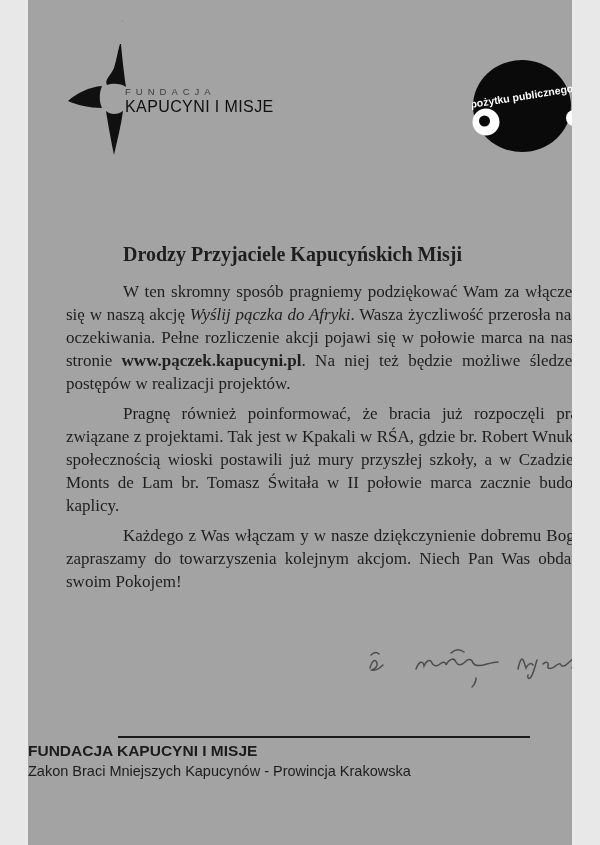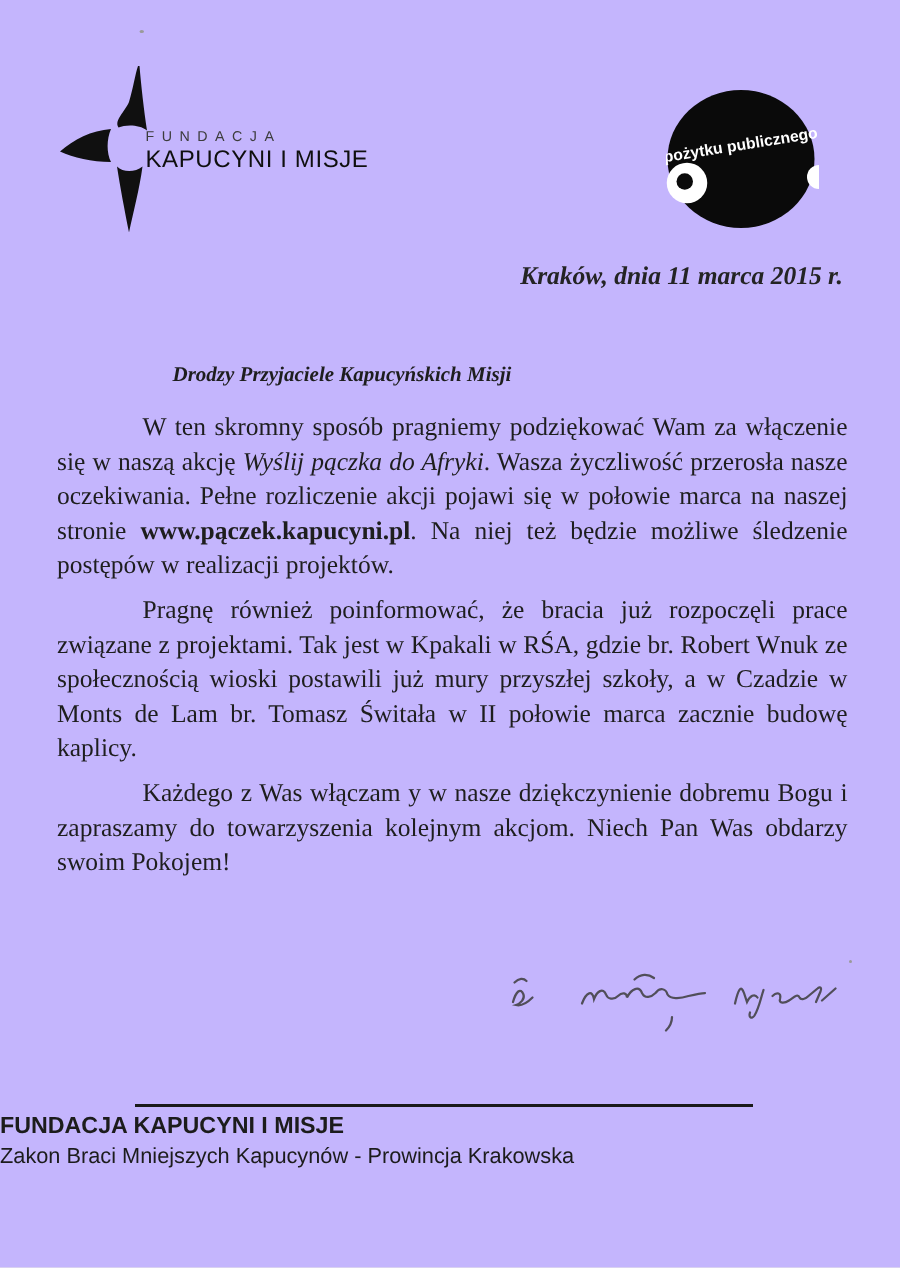--- a/index.html
+++ b/index.html
@@ -1,39 +1,39 @@
 <!DOCTYPE html>
 <html lang="pl"><head>
 <meta charset="utf-8">
 <style>
   html,body{margin:0;padding:0;background:#e8e8e8;}
   .page{
     position:relative;
-    width:600px;height:845px;
+    width:544px;height:845px;
     margin:0 auto;
-    background:#c4b5fd;
+    background:#a3a3a3;
     color:#1e1e1e;
     font-family:"Liberation Serif", serif;
     overflow:hidden;
   }
   
   .org-logo{position:absolute;left:40px;top:42px;width:200px;height:120px;}
   .cross-svg{position:absolute;left:0;top:2px;}
   .org-text{position:absolute;left:57px;top:44px;white-space:nowrap;font-family:"Liberation Sans",sans-serif;}
   .org-small{font-size:9.5px;letter-spacing:5px;color:#3c3c3c;font-weight:500;}
   .org-large{font-size:16px;font-weight:normal;letter-spacing:0.4px;color:#0f0f0f;margin-top:1px;}
   
   .opp-badge{position:absolute;left:444px;top:58px;width:102px;height:104px;}
   
   .dateline{position:absolute;top:174px;right:38px;font-size:17px;color:#242424;}
   .dateline .city{font-weight:600;font-style:italic;}
   .dateline .rest{font-style:italic;font-weight:600;}
   
   .letter{position:absolute;left:38px;top:243px;width:527px;}
-  .salutation{font-style:italic;font-weight:600;font-size:14px;margin:0 0 14px 77px;}
+  .salutation{font-weight:600;font-size:20px;margin:0 0 14px 57px;}
   .body-par{font-size:17px;line-height:23px;text-align:justify;text-indent:57px;margin:0 0 7px 0;}
   .run-n{font-style:normal;}
   .run-i{font-style:italic;}
   .run-b{font-weight:bold;}
   .closing{font-size:16.5px;margin:17px 0 0 0;text-indent:57px;}
   
   .signature{position:absolute;left:330px;top:638px;}
   
   .footer-rule{position:absolute;left:90px;top:736px;width:412px;height:2px;background:#1a1a1a;}
   .footer{position:absolute;left:0;top:741px;width:600px;text-align:left;
@@ -67,23 +67,20 @@
   <svg class="opp-badge" width="102" height="104" viewBox="0 0 102 104">
     <ellipse cx="50" cy="48" rx="49" ry="46" fill="#0a0a0a"></ellipse>
     <g transform="rotate(-9 50 40)">
       <text x="50" y="42" text-anchor="middle" font-family="Liberation Sans, sans-serif" font-size="10.5" font-weight="bold" fill="#ffffff">pożytku publicznego</text>
     </g>
     <circle cx="14" cy="64" r="13.5" fill="#ffffff"></circle>
     <circle cx="12.5" cy="63" r="5.5" fill="#0a0a0a"></circle>
     <circle cx="102" cy="60" r="8" fill="#ffffff"></circle>
   </svg>
 
-  <div class="dateline">
-    <span class="city">Kraków,</span><span class="rest"> dnia 11 marca 2015 r.</span>
-  </div>
 
   <div class="letter">
     <div class="salutation">Drodzy Przyjaciele Kapucyńskich Misji</div>
     <p class="body-par"><span class="run-n">W ten skromny sposób pragniemy podziękować Wam za włączenie się w naszą akcję </span><span class="run-i">Wyślij pączka do Afryki</span><span class="run-n">. Wasza życzliwość przerosła nasze oczekiwania. Pełne rozliczenie akcji pojawi się w połowie marca na naszej stronie </span><span class="run-b">www.pączek.kapucyni.pl</span><span class="run-n">. Na niej też będzie możliwe śledzenie postępów w realizacji projektów.</span></p>
     <p class="body-par"><span class="run-n">Pragnę również poinformować, że bracia już rozpoczęli prace związane z projektami. Tak jest w Kpakali w RŚA, gdzie br. Robert Wnuk ze społecznością wioski postawili już mury przyszłej szkoły, a w Czadzie w Monts de Lam br. Tomasz Świtała w II połowie marca zacznie budowę kaplicy.</span></p>
     <p class="body-par"><span class="run-n">Każdego z Was włączam y w nasze dziękczynienie dobremu Bogu i zapraszamy do towarzyszenia kolejnym akcjom. Niech Pan Was obdarzy swoim Pokojem!</span></p>
   </div>
 
   <svg class="signature" role="img" width="240" height="58" viewBox="0 0 240 58" aria-label="handwritten signature">
     <g fill="none" stroke="#3d3d3d" stroke-width="1.5" stroke-linecap="round" opacity="0.85">

